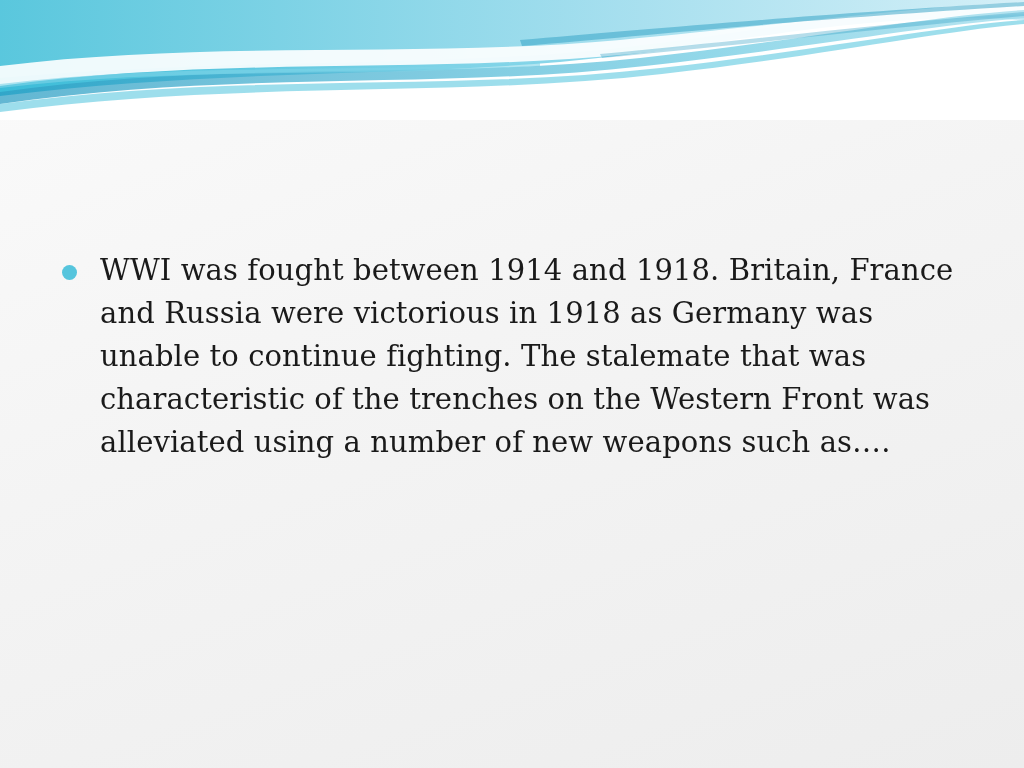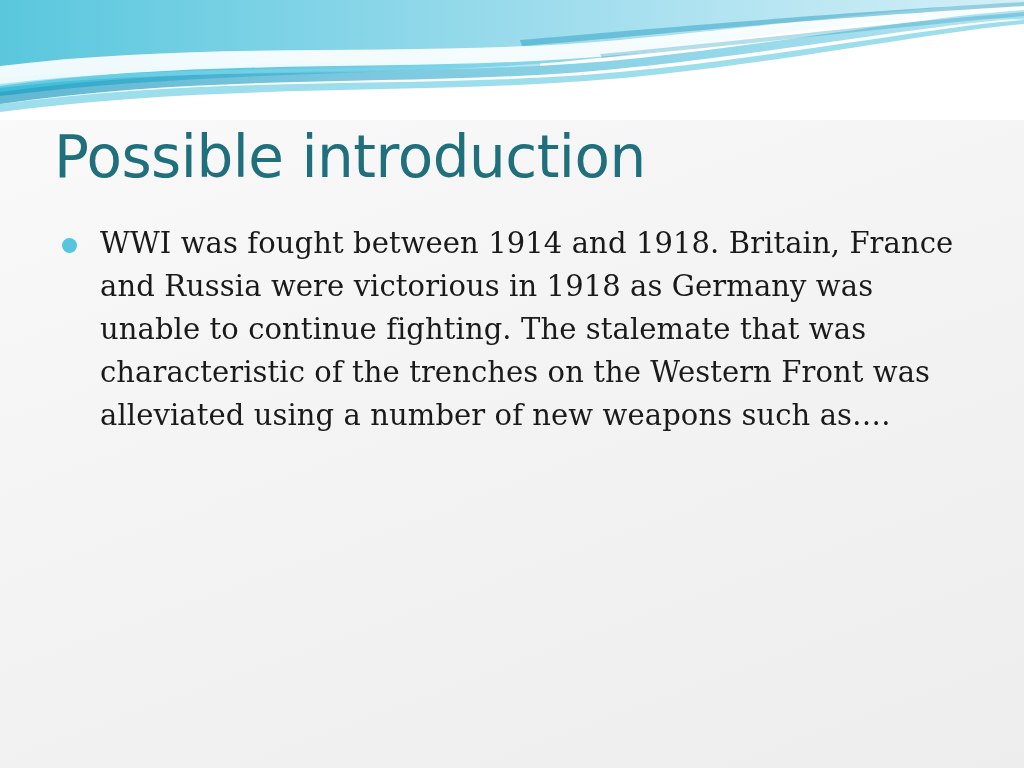--- a/index.html
+++ b/index.html
@@ -45,20 +45,21 @@
   }
   .body-block {
     position: absolute;
     left: 52px;
     top: 222px;
     width: 910px;
   }
   .bullet-row {
     display: flex;
     align-items: flex-start;
+    margin-top: 27px;
   }
   .bullet-marker {
     flex: 0 0 auto;
     width: 38px;
     padding-top: 16px;
     display: flex;
     justify-content: flex-start;
     padding-left: 10px;
   }
   .dot {
@@ -116,21 +117,20 @@
       <path d="M0,104 C240,72 450,92 660,68 C820,50 940,26 1024,20 L1024,24 C940,31 822,56 662,74 C452,98 242,80 0,112 Z" fill="#4cc3dd" opacity="0.55"></path>
 
       <path d="M520,40 C640,30 790,16 1024,2 L1024,6 C792,20 642,36 522,46 Z" fill="#2e9fc4" opacity="0.5"></path>
 
       <path d="M600,54 C730,42 880,24 1024,12 L1024,16 C882,28 732,46 602,58 Z" fill="#2e9fc4" opacity="0.35"></path>
 
       <path d="M0,84 C180,62 360,74 540,62 L540,66 C362,78 182,66 0,88 Z" fill="#7fd4e8" opacity="0.6"></path>
     </svg>
   </div>
 
-  <div class="title">Possible introduction</div>
 
   <div class="body-block">
     <div class="bullet-row">
       <div class="bullet-marker">
         <span class="dot"></span>
       </div>
       <div class="bullet-text"> WWI was fought between 1914 and 1918. Britain, France and Russia were victorious in 1918 as Germany was unable to continue fighting. The stalemate that was characteristic of the trenches on the Western Front was alleviated using a number of new weapons such as….</div>
     </div>
   </div>
 

